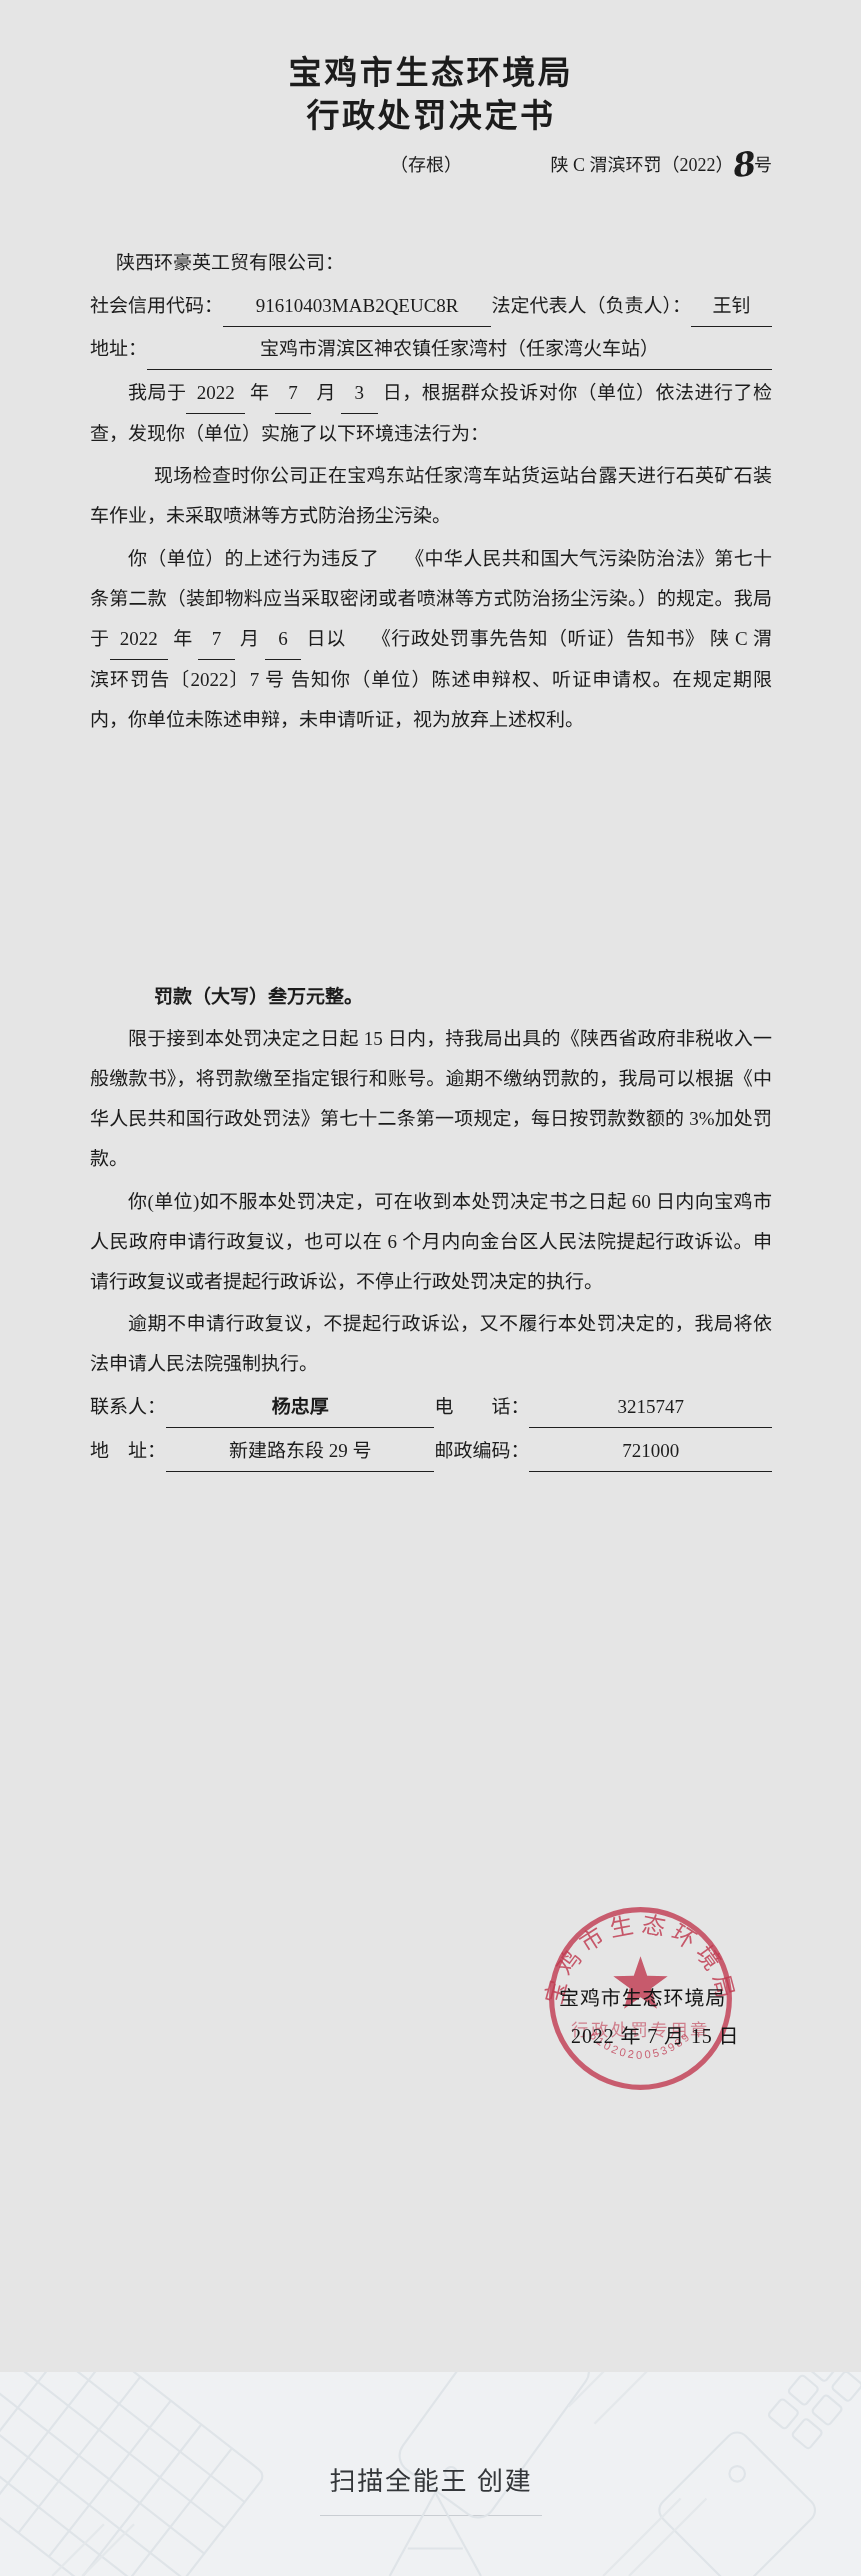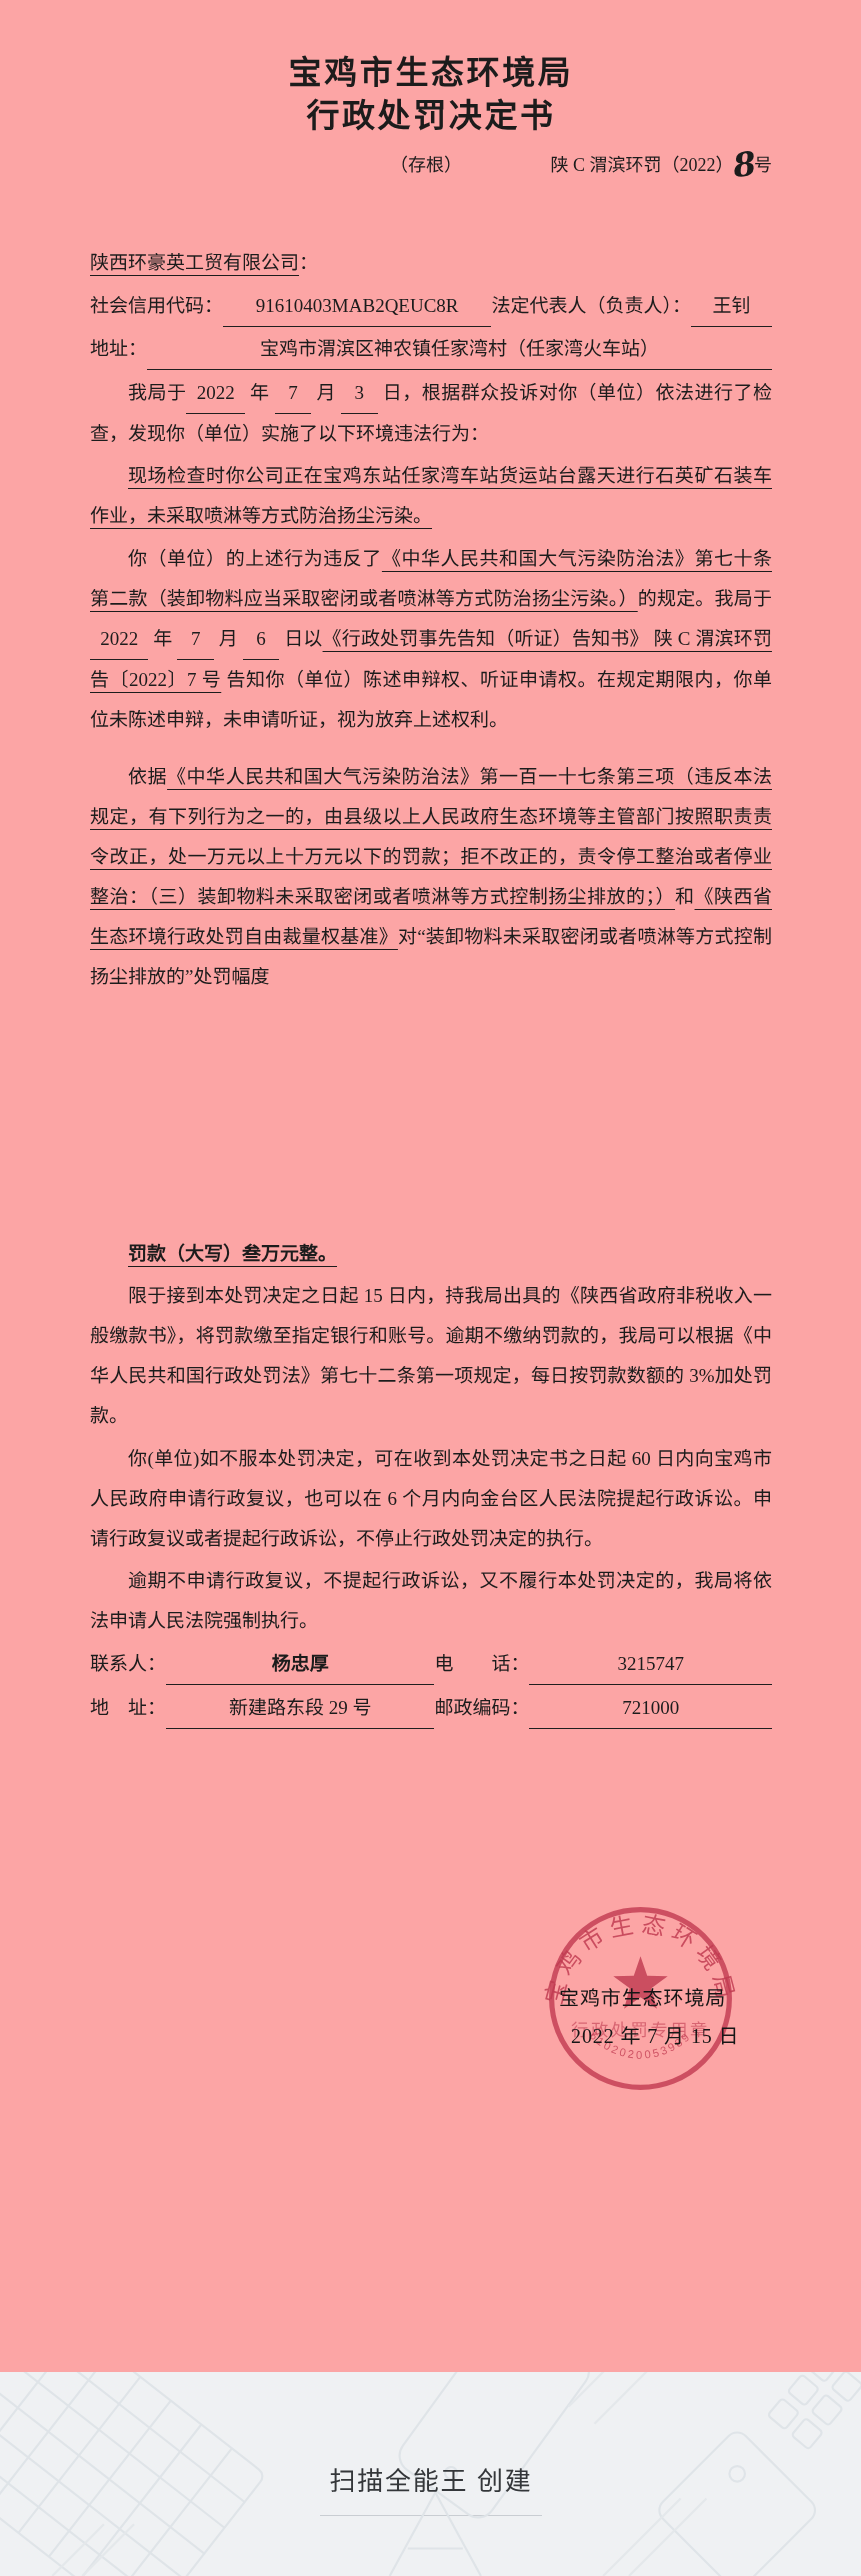--- a/index.html
+++ b/index.html
@@ -1,32 +1,32 @@
 <!DOCTYPE html>
 <html lang="zh-CN" style="font-size:13.8px"><head>
 <meta charset="utf-8">
 <style>
   html,body{margin:0;padding:0;background:#ffffff;}
   .page{position:relative;width:862px;height:2576px;background:#ffffff;overflow:hidden;
         font-family:"Liberation Serif", serif;color:#1c1c1c;}
-  .doc{position:relative;width:862px;height:2372px;background:#fca5a5;overflow:hidden;}
+  .doc{position:relative;width:862px;height:2372px;background:#e5e5e5;overflow:hidden;}
   .title{ text-align:center;font-weight:bold;font-size:33px;line-height:43px;
           padding-top:52px;letter-spacing:2.6px;}
   .subtitle-row{margin:12px 90px 0;display:flex;align-items:flex-end;font-size:18px;}
   .copy-label{margin-left:300px;}
   .doc-number{margin-left:auto;white-space:nowrap;}
   .hand-digit{display:inline-block;font-family:"DejaVu Serif", serif;font-style:italic;
           font-weight:bold;font-size:33px;line-height:17px;transform:rotate(-7deg);
           margin:0 -1.7px 0 -0.9px;vertical-align:-5.2px;}
   .body{margin:67px 90px 0;font-size:19px;line-height:40px;text-align:justify;}
   .body p{margin:2.6px 0 0;}
   .body p.indent{text-indent:2em;}
   .body p.mt20{margin-top:17px;}
   .body p.fields{display:flex;align-items:baseline;text-align:left;justify-content:space-between;}
-  .u{text-decoration:underline;text-underline-offset:6px;text-decoration-thickness:1.3px;}
+  .u{text-underline-offset:6px;text-decoration-thickness:1.3px;margin-left:26px;}
   .b{font-weight:bold;}
   .blank{display:inline-block;border-bottom:1.4px solid #1f1f1f;text-align:center;
          padding:0 5.2px;text-indent:0;}
   .grow{flex:1 1 auto;}
   .page-gap{height:234px;}
   .seal{position:absolute;left:543px;top:1901px;width:195px;height:195px;}
   .seal-text-overlay{position:absolute;color:#161616;white-space:nowrap;
          font-family:"Liberation Serif", serif;}
   .seal-agency{left:559px;top:1982px;font-size:20px;letter-spacing:0.9px;}
   .seal-date{left:571px;top:2020px;font-size:20px;letter-spacing:0.9px;}
@@ -64,21 +64,20 @@
             <span class="">法定代表人（负责人）：</span>
             <span class="blank grow">王钊</span>
           </p>
           <p class="fields">
             <span class="">地址：</span>
             <span class="blank grow">宝鸡市渭滨区神农镇任家湾村（任家湾火车站）</span>
           </p>
           <p class="indent "><span class="">我局于</span><span class="blank" style="min-width: 48px;">2022</span><span class=""> 年 </span><span class="blank" style="min-width: 26px;">7</span><span class=""> 月 </span><span class="blank" style="min-width: 26px;">3</span><span class=""> 日，根据群众投诉对你（单位）依法进行了检查，发现你（单位）实施了以下环境违法行为：</span></p>
           <p class="indent "><span class="u">现场检查时你公司正在宝鸡东站任家湾车站货运站台露天进行石英矿石装车作业，未采取喷淋等方式防治扬尘污染。</span></p>
           <p class="indent "><span class="">你（单位）的上述行为违反了</span><span class="u">《中华人民共和国大气污染防治法》第七十条第二款（装卸物料应当采取密闭或者喷淋等方式防治扬尘污染。）</span><span class="">的规定。我局于</span><span class="blank" style="min-width: 48px;">2022</span><span class=""> 年 </span><span class="blank" style="min-width: 26px;">7</span><span class=""> 月 </span><span class="blank" style="min-width: 26px;">6</span><span class=""> 日以</span><span class="u">《行政处罚事先告知（听证）告知书》 陕 C 渭滨环罚告〔2022〕7 号</span><span class=""> 告知你（单位）陈述申辩权、听证申请权。在规定期限内，你单位未陈述申辩，未申请听证，视为放弃上述权利。</span></p>
-          <p class="indent mt20"><span class="">依据</span><span class="u">《中华人民共和国大气污染防治法》第一百一十七条第三项（违反本法规定，有下列行为之一的，由县级以上人民政府生态环境等主管部门按照职责责令改正，处一万元以上十万元以下的罚款；拒不改正的，责令停工整治或者停业整治：（三）装卸物料未采取密闭或者喷淋等方式控制扬尘排放的；）</span><span class="">和</span><span class="u">《陕西省生态环境行政处罚自由裁量权基准》</span><span class="">对“装卸物料未采取密闭或者喷淋等方式控制扬尘排放的”处罚幅度</span></p>
         </div>
       <div class="page-gap"></div>
       <div>
           <p class="indent "><span class="u b">罚款（大写）叁万元整。</span></p>
           <p class="indent "><span class="">限于接到本处罚决定之日起 15 日内，持我局出具的《陕西省政府非税收入一般缴款书》，将罚款缴至指定银行和账号。逾期不缴纳罚款的，我局可以根据《中华人民共和国行政处罚法》第七十二条第一项规定，每日按罚款数额的 3%加处罚款。</span></p>
           <p class="indent "><span class="">你(单位)如不服本处罚决定，可在收到本处罚决定书之日起 60 日内向宝鸡市人民政府申请行政复议，也可以在 6 个月内向金台区人民法院提起行政诉讼。申请行政复议或者提起行政诉讼，不停止行政处罚决定的执行。</span></p>
           <p class="indent "><span class="">逾期不申请行政复议，不提起行政诉讼，又不履行本处罚决定的，我局将依法申请人民法院强制执行。</span></p>
           <p class="fields">
             <span class="">联系人：</span>
             <span class="blank" style="min-width: 258px; font-weight: bold;">杨忠厚</span>

